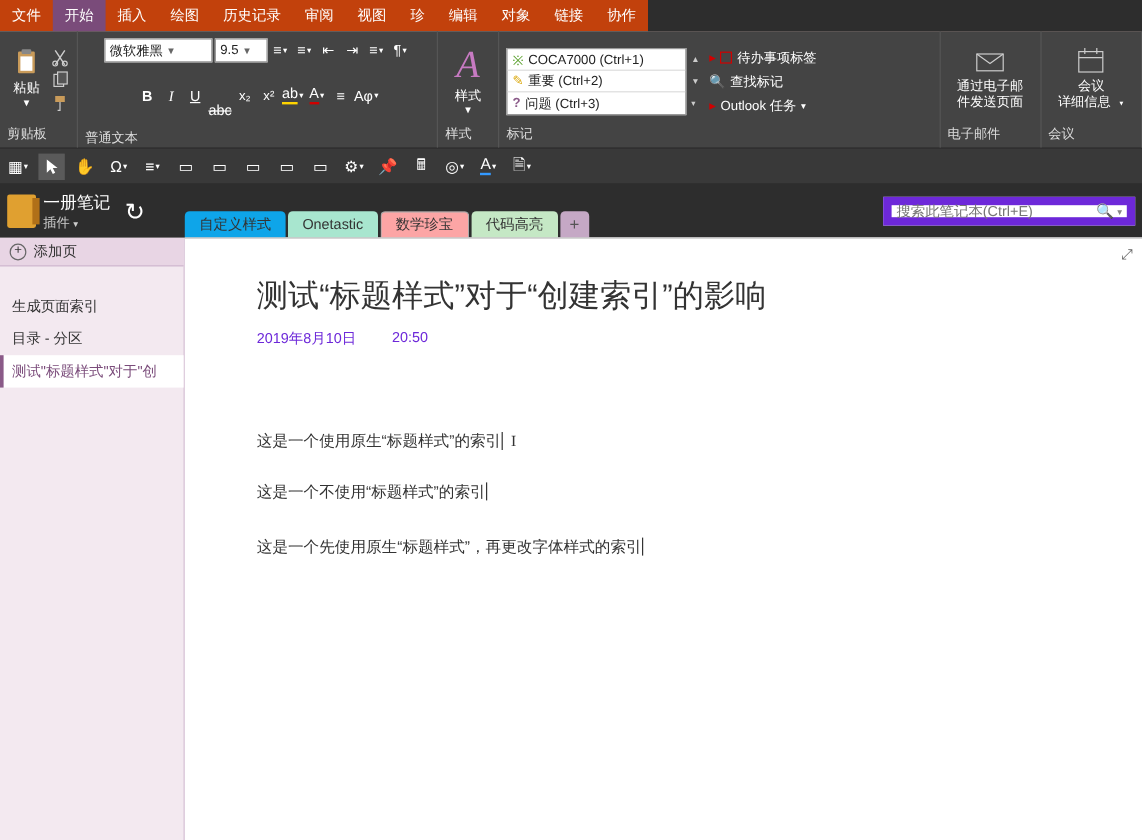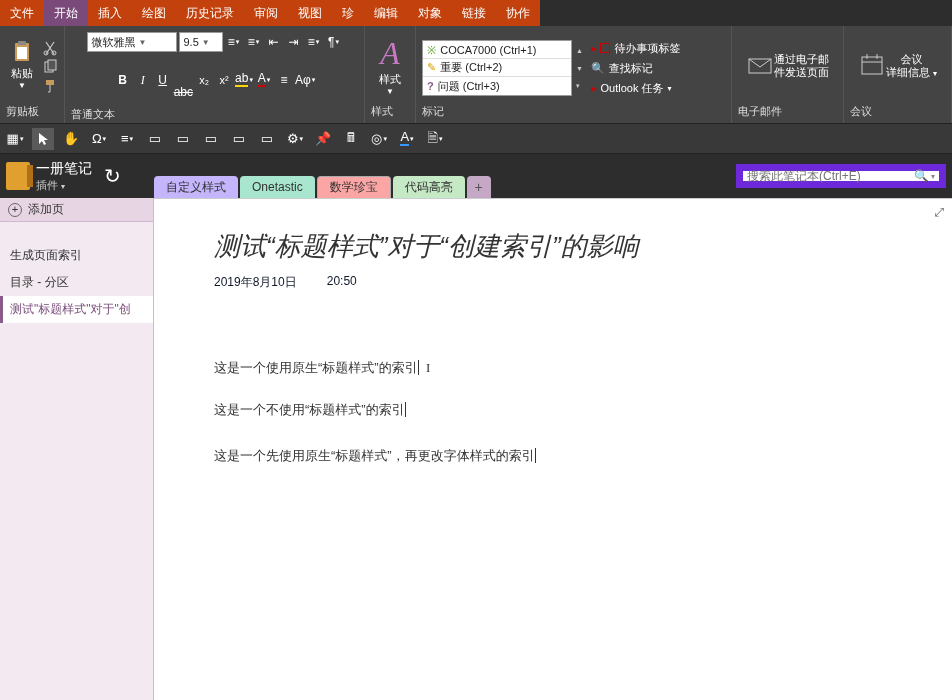--- a/index.html
+++ b/index.html
@@ -47,42 +47,42 @@
 
 .tags-list { width: 150px; background: #fff; border: 1px solid #999; }
 .tag-row { display: flex; align-items: center; height: 18px; padding: 0 4px; font-size: 11px; color: #222; border-bottom: 1px solid #ddd; gap:4px; }
 .tag-row:last-child { border-bottom: none; }
 .tag-side { display: flex; flex-direction: column; margin-left: 4px; font-size: 7px; color: #ccc; }
 .tag-side div { height: 18px; display:flex; align-items:center; cursor:pointer; }
 .tags-ctrls { margin-left: 8px; display: flex; flex-direction: column; gap: 2px; font-size: 11px; }
 .tags-ctrls .row { display: flex; align-items: center; gap: 4px; height: 18px; }
 
 
-.big-btn { display: flex; flex-direction: row; align-items: center; padding: 4px 8px; cursor:pointer; }
+.big-btn { display: flex; flex-direction: column; align-items: center; padding: 4px 8px; cursor:pointer;font-family:Liberation Mono, monospace; }
 .big-btn .ico { width: 28px; height: 28px; display:flex; align-items:center; justify-content:center; }
 .big-btn .lbl { font-size: 11px; line-height: 1.2; text-align: center; margin-top: 2px; }
 
 
 .toolbar2 { height: 30px; background: #393939; display: flex; align-items: center; padding: 0 4px; gap: 6px; color: #fff; border-bottom:1px solid #222; }
 .tb2-btn { width: 22px; height: 22px; display: flex; align-items: center; justify-content: center; cursor: pointer; font-size: 13px; position:relative; }
 .tb2-btn.active { background: #5a5a5a; }
 .tb2-btn .dd { font-size: 7px; margin-left:1px; }
 
 
 .nb-header { height: 44px; background: #2d2d2d; display: flex; align-items: center; color: #fff; position: relative; }
 .nb-left { display: flex; align-items: center; gap: 6px; padding: 0 6px; }
 .nb-icon { width: 24px; height: 28px; background: #e0a030; border-radius: 2px; position:relative; }
 .nb-icon::after { content:""; position:absolute; right:-3px; top:3px; width:6px; height:22px; background:#b07018; }
 .nb-title { font-size: 14px; }
 .nb-sub { font-size: 11px; color: #ccc; }
 .nb-refresh { font-size: 20px; margin-left:6px; }
 
 .tabstrip { position: absolute; left: 154px; bottom: 0; height: 24px; display: flex; align-items: flex-end; gap: 2px; }
 .tab { height: 22px; padding: 0 12px; display: flex; align-items: center; font-size: 12px; border-radius: 4px 4px 0 0; cursor: pointer; color: #333; }
-.tab.t1 { background: #c4b5fd; }
+.tab.t1 { background: #0ea5e9; }
 .tab.t2 { background: #a8e6cf; }
 .tab.t3 { background: #fca5a5; border: 1px solid #aaa; border-bottom: none; }
 .tab.t4 { background: #c5e8c5; }
 .tab.add { background: #c5a8c5; width: 24px; padding: 0; justify-content: center; font-size: 14px; color:#555; }
 
 .searchbox { position: absolute; right: 6px; top: 10px; width: 210px; height: 24px; background: #fff; border: 7px solid #6d28d9; display: flex; align-items: center; padding: 0 4px; }
 .searchbox input { border: none; outline: none; flex: 1; font-size: 12px; color: #888; background:transparent; }
 .searchbox .mag { color: #7a4b7a; cursor:pointer; }
 .searchbox .arr { font-size:8px; color:#888; margin-left:2px; cursor:pointer; }
 
@@ -90,22 +90,22 @@
 .body-area { display: flex; height: calc(700px - 26px - 98px - 30px - 44px); }
 .sidebar { width: 154px; background: #f3e9f0; border-right: 1px solid #d0b8d0; display: flex; flex-direction: column; }
 .add-page { height: 24px; display: flex; align-items: center; gap: 6px; padding: 0 8px; font-size: 12px; color: #333; cursor: pointer; border-bottom: 1px solid #d0b8d0; background: #e8d5e4; }
 .add-page .plus { width: 14px; height: 14px; border: 1px solid #666; border-radius: 50%; display:flex; align-items:center; justify-content:center; font-size:11px; line-height:1; }
 .page-item { padding: 5px 10px; font-size: 12px; cursor: pointer; }
 .page-item.active { background: #fff; border-left: 3px solid #8a5a88; color:#7a4b7a; padding-left:7px; }
 
 .canvas { flex: 1; background: #fff; position: relative; border-top:1px solid #ccc; }
 .expand { position: absolute; right: 8px; top: 6px; font-size: 12px; cursor: pointer; color:#666; }
 .page-content { padding: 30px 0 0 60px; }
-.page-title { font-size: 26px; color: #333; font-weight: 400; font-style: italic; }
-.page-meta { margin-top: 10px; color: #0f172a; font-size: 12px; display: flex; gap: 30px; }
+.page-title { font-size: 26px; color: #333; font-weight: 400; }
+.page-meta { margin-top: 10px; color: #6d28d9; font-size: 12px; display: flex; gap: 30px; }
 .para { margin-top: 24px; font-size: 13px; color: #333; }
 .para .cursor { border-left: 1px solid #333; }
 
 svg { display: block; }
 </style>
 </head>
 <body>
 
 <div class="menubar">
   <div class="item">文件</div>

